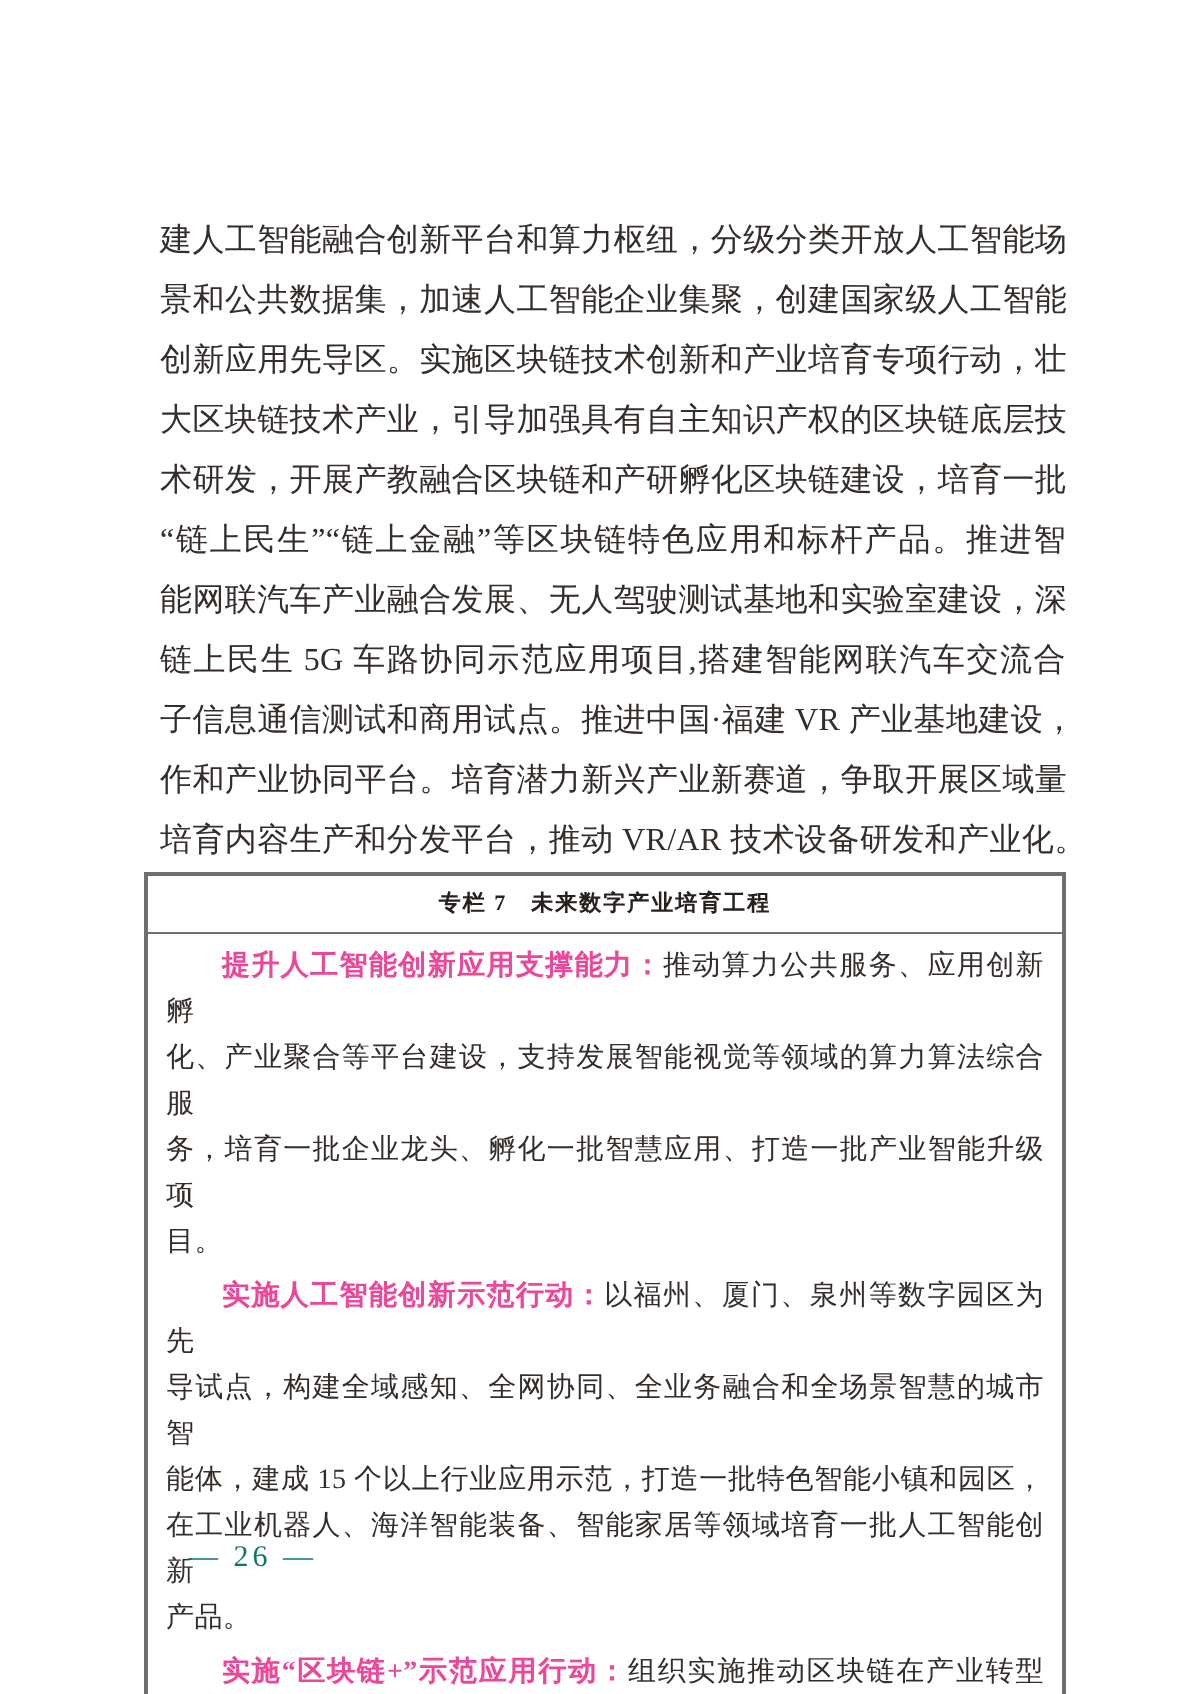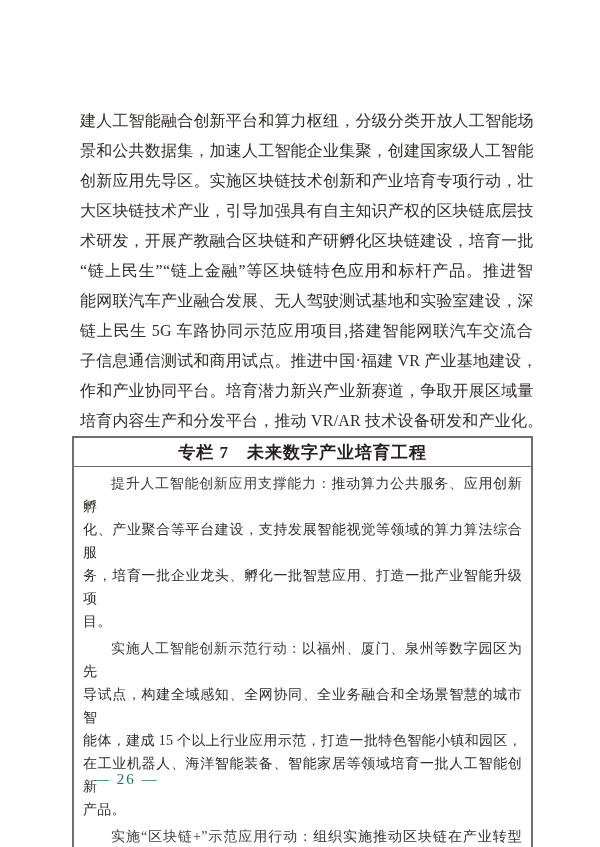--- a/index.html
+++ b/index.html
@@ -38,41 +38,41 @@
     top: 436px;
     width: 461px;
     border: 2px solid #6f6f6f;
     background: #ffffff;
   }
   .panel-title {
     height: 29px;
     line-height: 29px;
     text-align: center;
     font-weight: bold;
-    font-size: 17px;
+    font-size: 11px;
     color: #26211f;
     border-bottom: 1.5px solid #6f6f6f;
     letter-spacing: 1px;
   }
   .panel-body {
     padding: 5px 9px 6px 9px;
   }
   .panel-body .para { margin-bottom: 4px; }
   .panel-body .para:last-child { margin-bottom: 0; }
   .pline {
     font-size: 14px;
     line-height: 23px;
     text-align: justify;
     text-align-last: justify;
     text-justify: inter-character;
     letter-spacing: 0.2px;
   }
   .pline.first { text-indent: 2em; }
   .pline.short { text-align-last: left; }
-  .pline b { font-weight: normal; color: #404040; }
+  .pline b { font-weight: bold; color: #ec4899; }
   
   .footer {
     position: absolute;
     left: 94px;
     top: 771px;
     font-size: 15px;
     color: #0f766e;
     letter-spacing: 2px;
   }
 </style>

